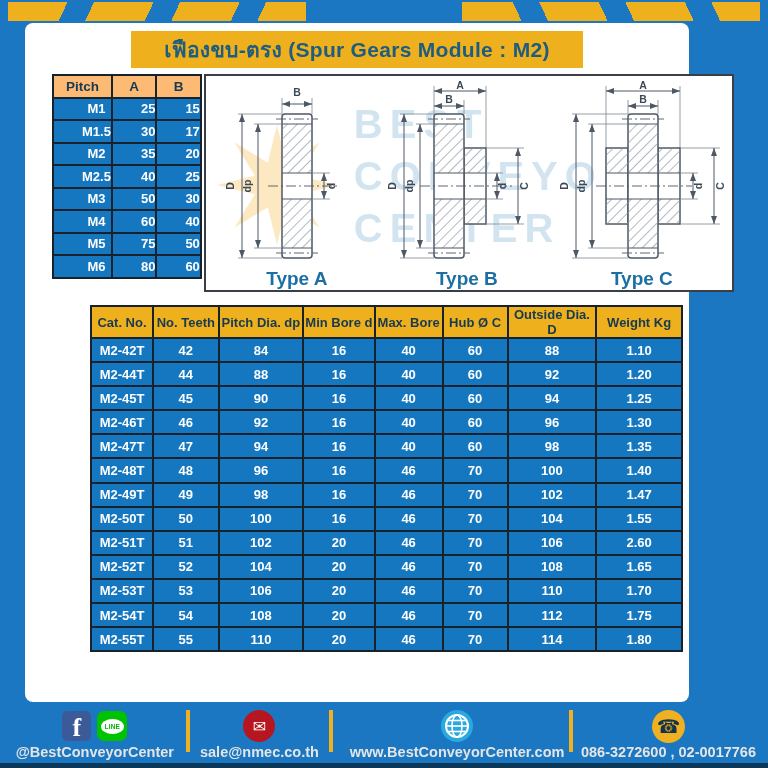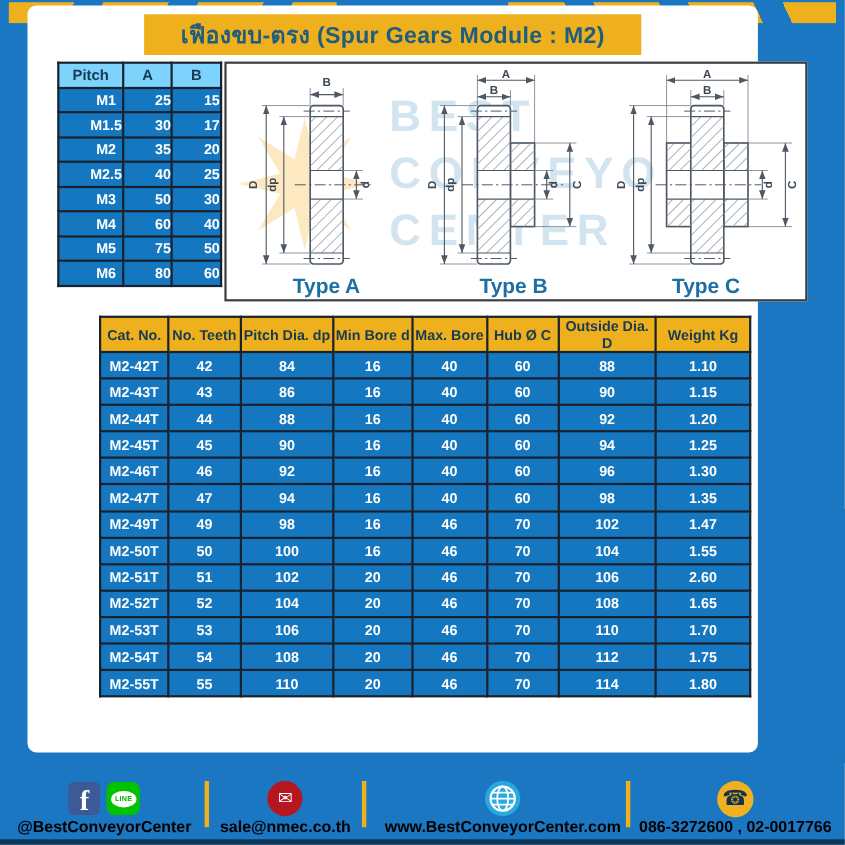--- a/index.html
+++ b/index.html
@@ -6,29 +6,29 @@
   body{
     width:768px;height:768px;position:relative;overflow:hidden;
     background:#1b77c2;
     font-family:"Liberation Sans",sans-serif;
   }
   
   .stripes{position:absolute;top:2px;height:19px;}
   .stripes-left{left:8px;width:298px;background:repeating-linear-gradient(115deg,#eeb01c 0 54px,rgba(0,0,0,0) 54px 78px);}
   .stripes-right{right:8px;width:298px;background:repeating-linear-gradient(65deg,#eeb01c 0 54px,rgba(0,0,0,0) 54px 78px);}
   
-  .sheet{position:absolute;left:25px;top:5px;width:664px;height:679px;background:#ffffff;border-radius:8px;}
+  .sheet{position:absolute;left:25px;top:23px;width:664px;height:679px;background:#ffffff;border-radius:8px;}
   .banner{margin:8px auto 0;width:452px;height:37px;background:#eeb01c;display:flex;align-items:center;justify-content:center;}
   .banner span{font-size:21px;font-weight:bold;color:#1e5c80;letter-spacing:.3px;}
   .mid-row{display:flex;margin:6px 0 0 27px;align-items:flex-start;}
   
   table{border-collapse:collapse;}
   .pitch-table{width:128px;font-size:13px;}
   .pitch-table th,.pitch-table td{border:2px solid #18222c;text-align:center;height:20.5px;padding:0;}
-  .pitch-table th{background:#7dd3fc;color:#173a52;font-size:13.5px;}
+  .pitch-table th{background:#fdba74;color:#173a52;font-size:13.5px;}
   .pitch-table td{background:#1577c0;color:#fff;font-weight:600;padding-left:28px;}
   
   .panel{width:530px;height:218px;border:2px solid #3a3f45;margin-left:2px;position:relative;display:flex;justify-content:space-between;padding:4px 6px 0 6px;box-sizing:border-box;background:#fff;}
   .wm-star{position:absolute;left:6px;top:44px;opacity:.9;}
   .wm-text{position:absolute;left:148px;top:22px;font-weight:800;font-size:40px;line-height:52px;letter-spacing:7px;color:rgba(130,178,216,.35);white-space:nowrap;}
   .dcol{display:flex;flex-direction:column;align-items:center;position:relative;}
   .caption{font-size:19px;font-weight:bold;color:#1d6fa3;margin-top:-4px;text-align:right;}
   .dim{stroke:#4e5864;stroke-width:1;}
   .ext{stroke:#7c8791;stroke-width:.8;}
   .out{stroke:#4e5864;stroke-width:1.5;fill:#fff;}
@@ -37,21 +37,21 @@
   .lbl{font:600 10.5px "Liberation Sans",sans-serif;fill:#3c4855;}
   
   .main-table{width:593px;margin:13px 0 0 65px;font-size:13px;table-layout:fixed;}
   .main-table th,.main-table td{border:2px solid #18222c;text-align:center;padding:0;}
   .main-table th{background:#eeb01c;color:#173a52;height:25px;font-size:13px;}
   .main-table td{background:#1577c0;color:#fff;height:22.1px;font-weight:600;}
   
   .footer{position:absolute;left:0;right:0;bottom:0;height:66px;display:flex;align-items:stretch;padding:0 6px;}
   .fs{display:flex;flex-direction:column;align-items:center;justify-content:flex-start;padding-top:7px;}
   .fs-icons{display:flex;gap:6px;align-items:center;height:34px;}
-  .fs-label{color:#000000;font-weight:bold;font-size:14.5px;margin-top:1px;white-space:nowrap;}
+  .fs-label{color:#e5e5e5;font-weight:bold;font-size:14.5px;margin-top:1px;white-space:nowrap;}
   .divider{width:4px;height:42px;background:#eeb01c;align-self:center;margin:0 2px 8px 2px;}
   .icon-fb{width:29px;height:30px;background:#3d5a98;border-radius:5px;color:#fff;font-weight:bold;font-size:26px;display:flex;justify-content:center;align-items:flex-end;line-height:26px;overflow:hidden;font-family:"Liberation Serif",serif;}
   .icon-line{width:30px;height:30px;background:#00c300;border-radius:7px;display:flex;justify-content:center;align-items:center;}
   .line-bubble{width:23px;height:15px;background:#fff;border-radius:50% 50% 50% 50%;display:flex;justify-content:center;align-items:center;font-size:6.5px;font-weight:bold;color:#00b300;letter-spacing:.2px;}
   .icon-mail{width:32px;height:32px;background:#b5161f;border-radius:50%;display:flex;justify-content:center;align-items:center;color:#fff;font-size:16px;}
   .icon-globe{width:32px;height:32px;background:#2aa9e1;border-radius:50%;display:flex;justify-content:center;align-items:center;}
   .icon-phone{width:33px;height:33px;background:#efb021;border-radius:50%;display:flex;justify-content:center;align-items:center;color:#13334d;font-size:19px;}
   .bottom-strip{position:absolute;left:0;right:0;bottom:0;height:5px;background:#0d3756;}
   .w1{flex:1.9;} .w2{flex:1.45;} .w3{flex:2.35;margin-left:12px;} .w4{flex:2.0;}
 </style>
@@ -292,30 +292,20 @@
           <td>M2-42T</td>
           <td>42</td>
           <td>84</td>
           <td>16</td>
           <td>40</td>
           <td>60</td>
           <td>88</td>
           <td>1.10</td>
         </tr>
         <tr>
-          <td>M2-43T</td>
-          <td>43</td>
-          <td>86</td>
-          <td>16</td>
-          <td>40</td>
-          <td>60</td>
-          <td>90</td>
-          <td>1.15</td>
-        </tr>
-        <tr>
           <td>M2-44T</td>
           <td>44</td>
           <td>88</td>
           <td>16</td>
           <td>40</td>
           <td>60</td>
           <td>92</td>
           <td>1.20</td>
         </tr>
         <tr>
@@ -340,20 +330,30 @@
         </tr>
         <tr>
           <td>M2-47T</td>
           <td>47</td>
           <td>94</td>
           <td>16</td>
           <td>40</td>
           <td>60</td>
           <td>98</td>
           <td>1.35</td>
+        </tr>
+        <tr>
+          <td>M2-48T</td>
+          <td>48</td>
+          <td>96</td>
+          <td>16</td>
+          <td>46</td>
+          <td>70</td>
+          <td>100</td>
+          <td>1.40</td>
         </tr>
         <tr>
           <td>M2-49T</td>
           <td>49</td>
           <td>98</td>
           <td>16</td>
           <td>46</td>
           <td>70</td>
           <td>102</td>
           <td>1.47</td>

